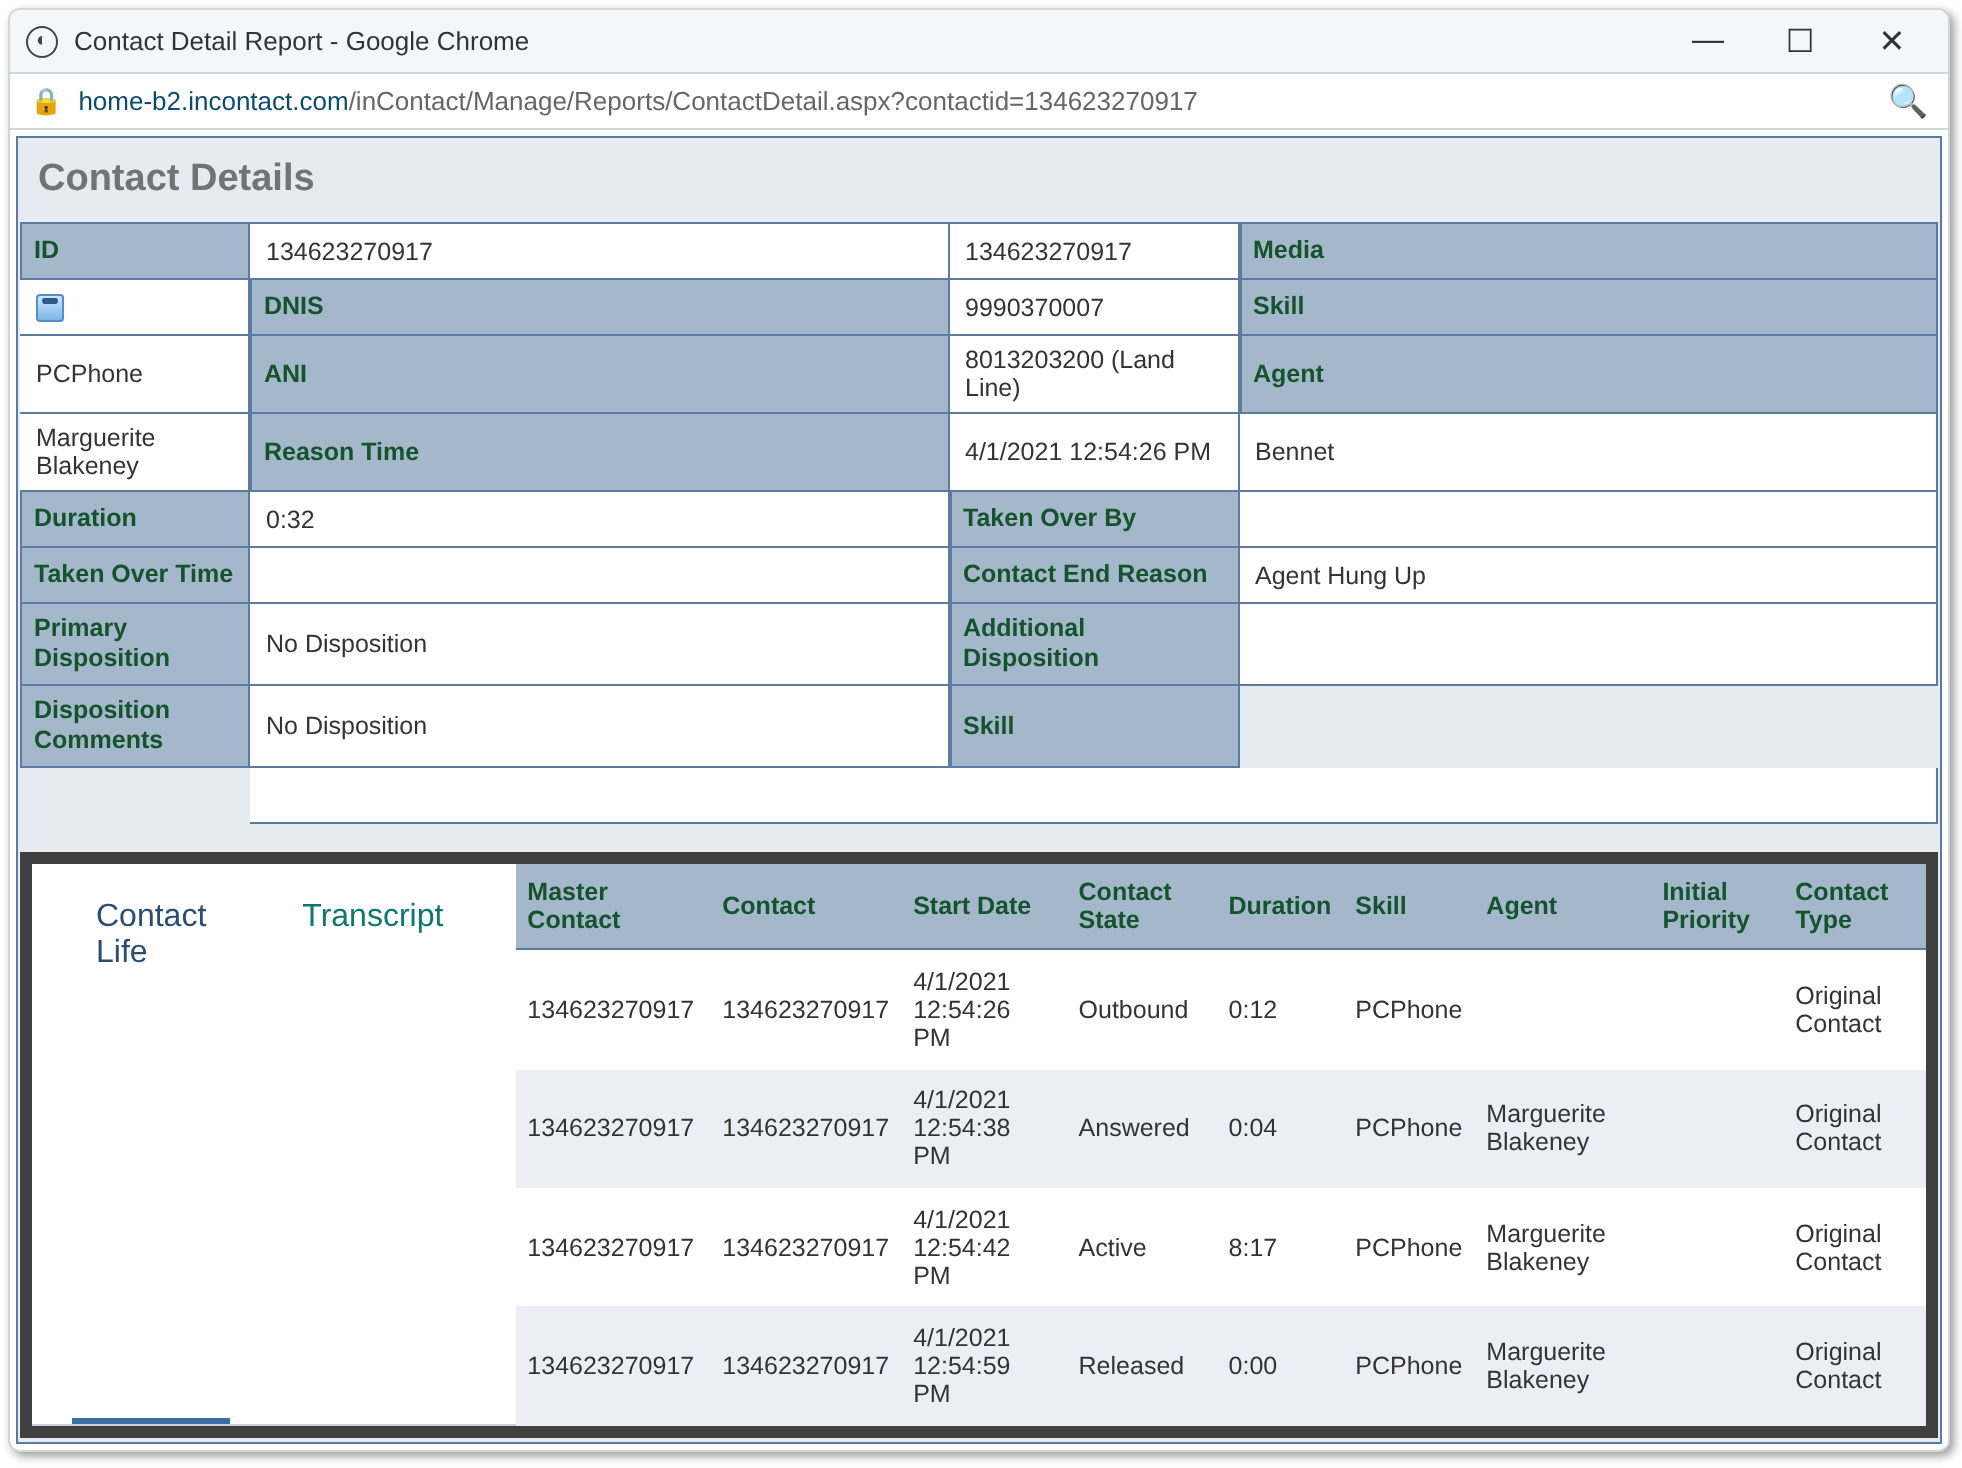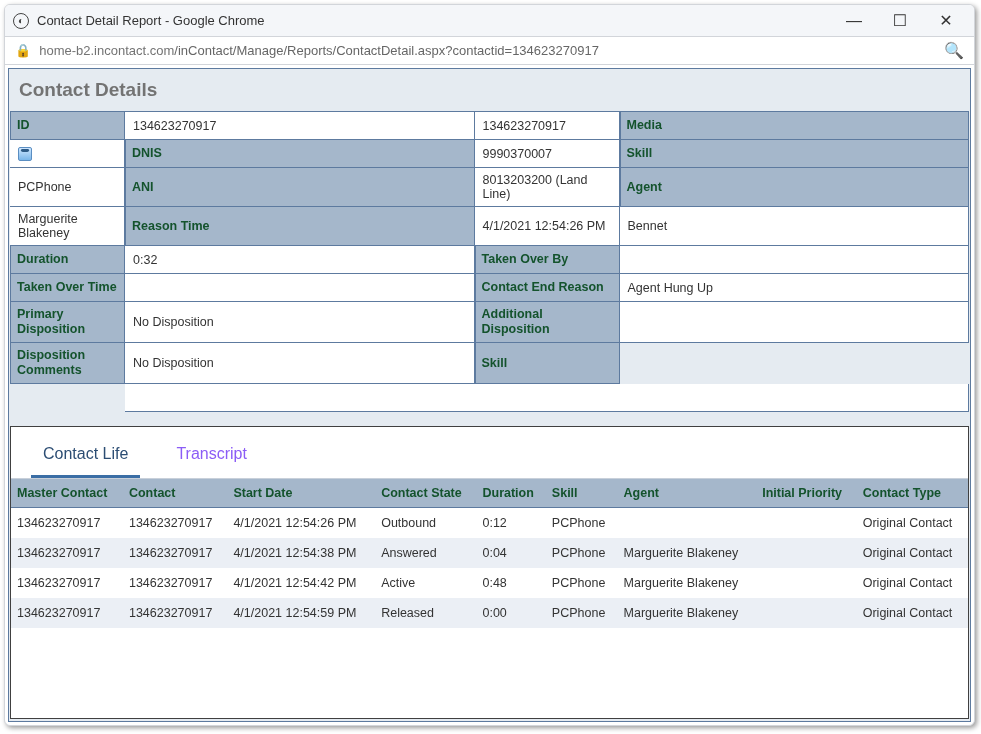--- a/index.html
+++ b/index.html
@@ -61,21 +61,21 @@
     padding: 0 10px;
     border-bottom: 1px solid #d2d5da;
     font-size: 13px;
     color: #555;
   }
   .addressbar .lock {
     margin-right: 8px;
     font-size: 13px;
   }
   .addressbar .url { flex:1; }
-  .addressbar .url .host { color:#737373; }
+  .addressbar .url .host { color:#0c4a6e; }
   .addressbar .url .path { color:#666; }
   .addressbar .zoom {
     font-size: 16px; color:#555;
   }
   .report {
     flex:1;
     background: #e5ebf1;
     border: 1px solid #5d7a9f;
     margin: 3px;
     padding: 0;
@@ -129,35 +129,35 @@
   .phone-ico::after{
     content:"";
     position:absolute;
     top:1px; left:2px;
     width:8px; height:3px;
     background:#2e5a85;
     border-radius: 2px 2px 3px 3px;
   }
   .tabs-pane {
     background:#fff;
-    border:1px solid #404040;
+    border:6px solid #404040;
     margin: 14px 1px 2px 1px;
     flex:1;
     display:flex;
-    flex-direction:column;
+    flex-direction:row;
   }
   .tabstrip {
     display:flex;
     border-bottom: 1px solid #c8d0da;
     padding: 8px 0 0 20px;
   }
   .tab {
     padding: 10px 12px 12px 12px;
     font-size: 16px;
-    color: #8b5cf6;
+    color: #0f766e;
     cursor: pointer;
     border-bottom: 3px solid transparent;
     margin-right: 24px;
   }
   .tab.active {
     color: #2c4d73;
     border-bottom: 3px solid #3b6ea5;
   }
   .table {
     width: 100%;
@@ -296,21 +296,21 @@
               <td>PCPhone</td>
               <td>Marguerite Blakeney</td>
               <td></td>
               <td>Original Contact</td>
             </tr>
             <tr>
               <td>134623270917</td>
               <td>134623270917</td>
               <td>4/1/2021 12:54:42 PM</td>
               <td>Active</td>
-              <td>0:48</td>
+              <td>8:17</td>
               <td>PCPhone</td>
               <td>Marguerite Blakeney</td>
               <td></td>
               <td>Original Contact</td>
             </tr>
             <tr>
               <td>134623270917</td>
               <td>134623270917</td>
               <td>4/1/2021 12:54:59 PM</td>
               <td>Released</td>

